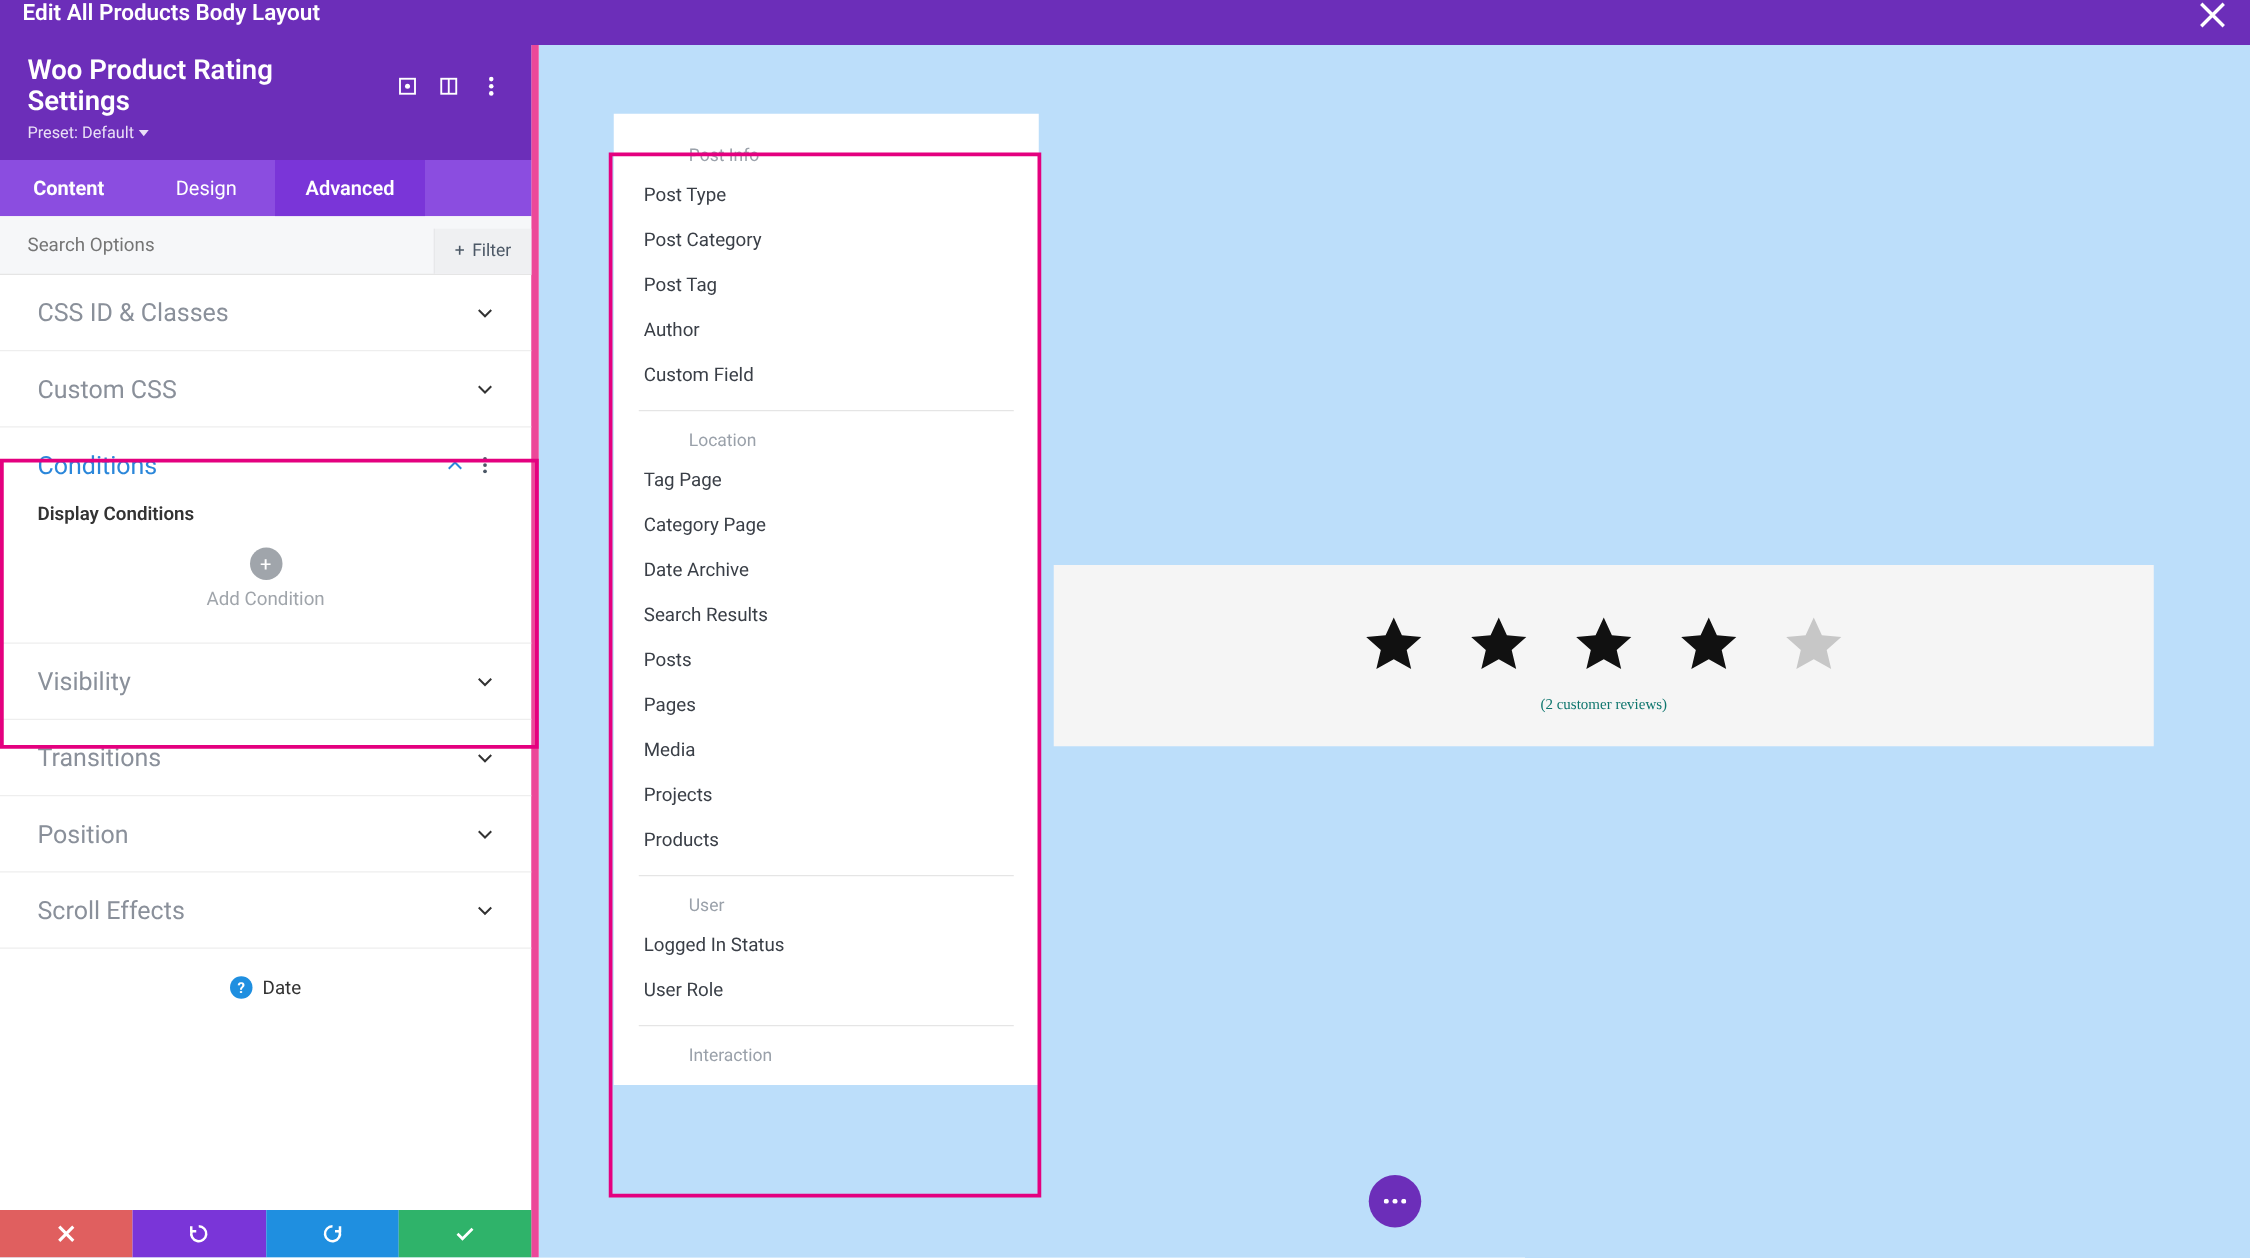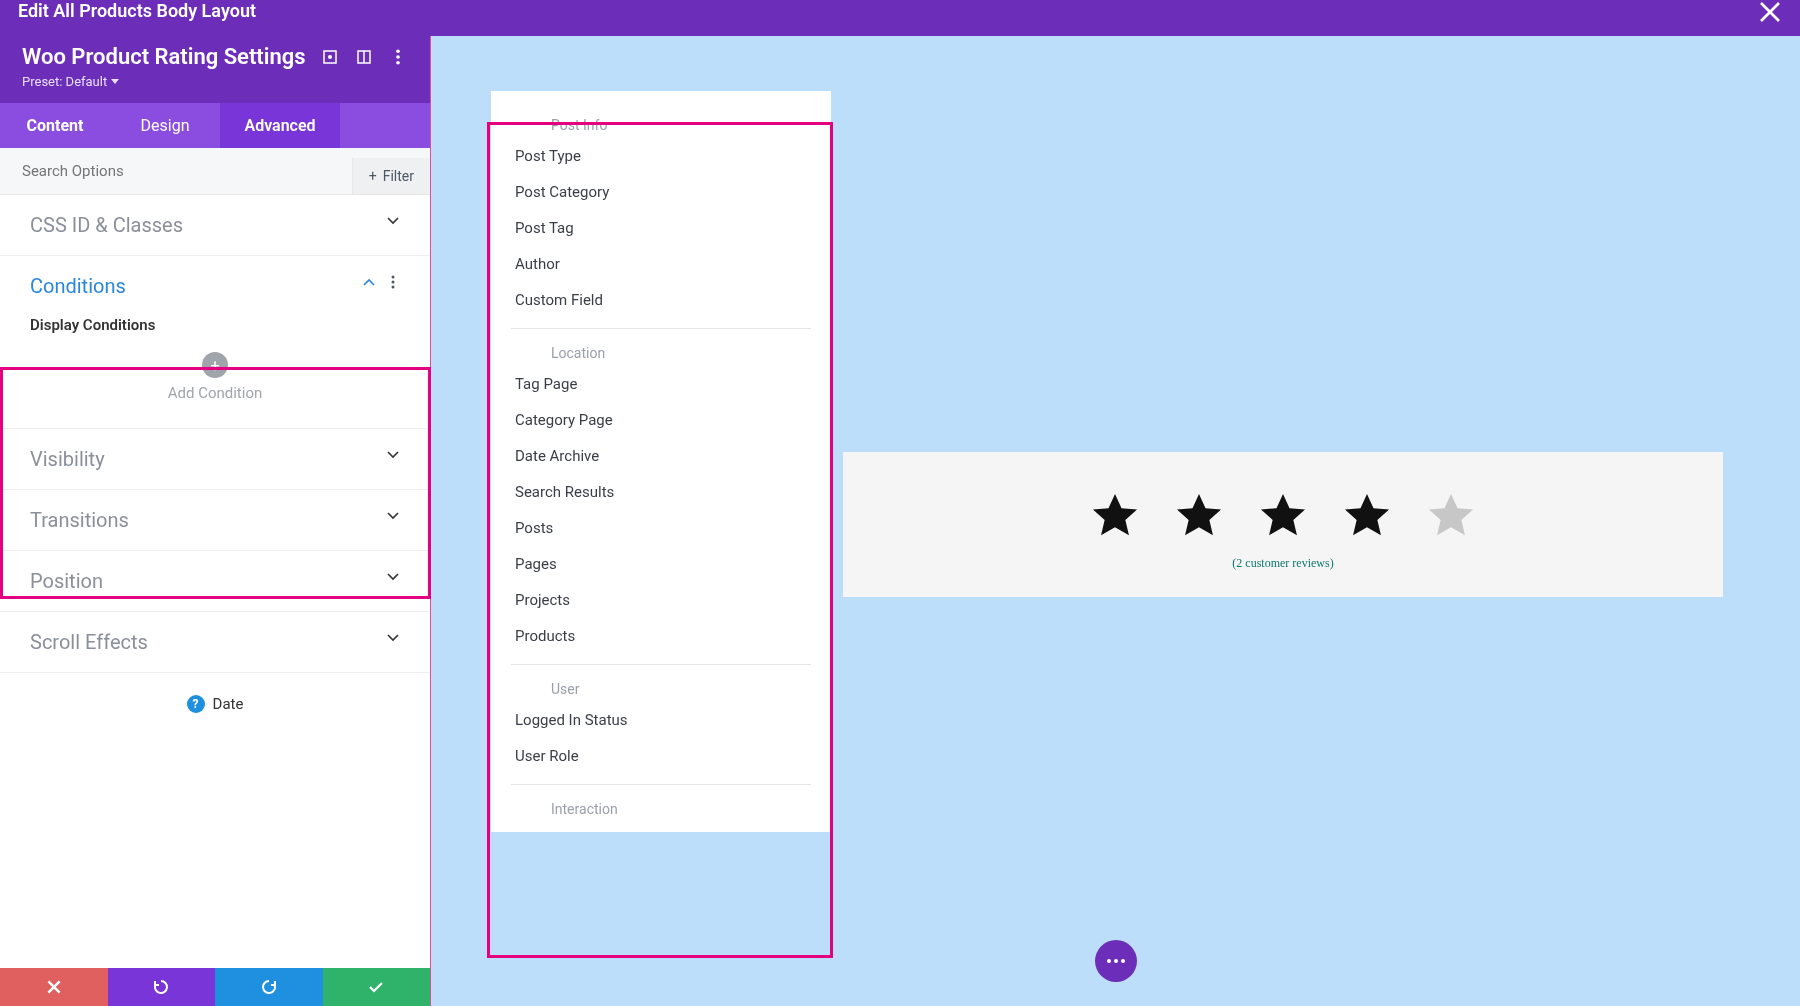--- a/index.html
+++ b/index.html
@@ -50,21 +50,21 @@
 
 .sidebar {
   position: absolute;
   top: 0;
   left: 0;
   width: 431px;
   height: 100%;
   background: #fff;
   display: flex;
   flex-direction: column;
-  border-right: 1px solid #ec4899;
+  border-right: 6px solid #ec4899;
 }
 .sidebar-header {
   background: #6c2eb9;
   color: #fff;
   padding: 8px 22px 14px 22px;
 }
 .sidebar-title-row {
   display: flex;
   align-items: center;
   gap: 14px;
@@ -149,21 +149,21 @@
   gap: 6px;
 }
 .filter-btn .plus { font-size: 14px; }
 
 
 .section {
   border-bottom: 1px solid #eee;
 }
 .section-header {
   display: flex;
-  align-items: flex-start;
+  align-items: center;
   justify-content: space-between;
   padding: 18px 30px 18px 30px;
   cursor: pointer;
 }
 .section-title {
   font-size: 20px;
   color: #8a909a;
 }
 .section.highlight .section-title {
   color: #2b87da;
@@ -385,20 +385,21 @@
         <div class="popup-item">Author</div>
         <div class="popup-item">Custom Field</div>
         <hr>
         <div class="popup-group-title">Location</div>
         <div class="popup-item">Tag Page</div>
         <div class="popup-item">Category Page</div>
         <div class="popup-item">Date Archive</div>
         <div class="popup-item">Search Results</div>
         <div class="popup-item">Posts</div>
         <div class="popup-item">Pages</div>
+        <div class="popup-item">Media</div>
         <div class="popup-item">Projects</div>
         <div class="popup-item">Products</div>
         <hr>
         <div class="popup-group-title">User</div>
         <div class="popup-item">Logged In Status</div>
         <div class="popup-item">User Role</div>
         <hr>
         <div class="popup-group-title">Interaction</div>
       </div>
 
@@ -480,20 +481,28 @@
 
     <div class="section">
       <div class="section-header">
         <span class="section-title">CSS ID &amp; Classes</span>
         <span class="chevron"><svg viewBox="0 0 14 14">
               <path d="M2 4 L7 9 L12 4" fill="none" stroke="#333" stroke-width="1.6"></path>
             </svg></span>
       </div>
     </div>
 
+    <div class="section">
+      <div class="section-header">
+        <span class="section-title">Custom CSS</span>
+        <span class="chevron"><svg viewBox="0 0 14 14">
+              <path d="M2 4 L7 9 L12 4" fill="none" stroke="#333" stroke-width="1.6"></path>
+            </svg></span>
+      </div>
+    </div>
 
     <div class="section highlight">
       <div class="section-header">
         <span class="section-title">Conditions</span>
         <span class="section-actions">
           <span class="chevron"><svg viewBox="0 0 14 14">
                 <path d="M2 9 L7 4 L12 9" fill="none" stroke="#2b87da" stroke-width="1.6"></path>
               </svg></span>
           <span class="kebab">
               <svg viewBox="0 0 4 14">

